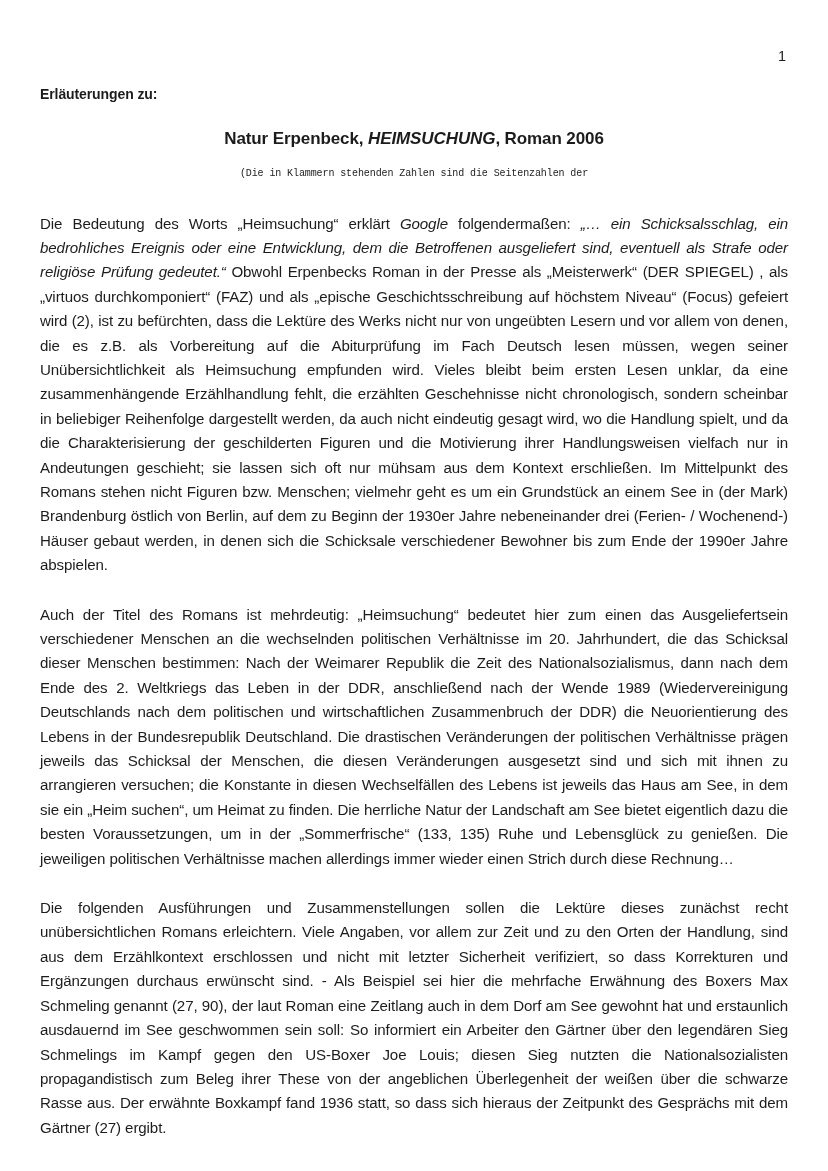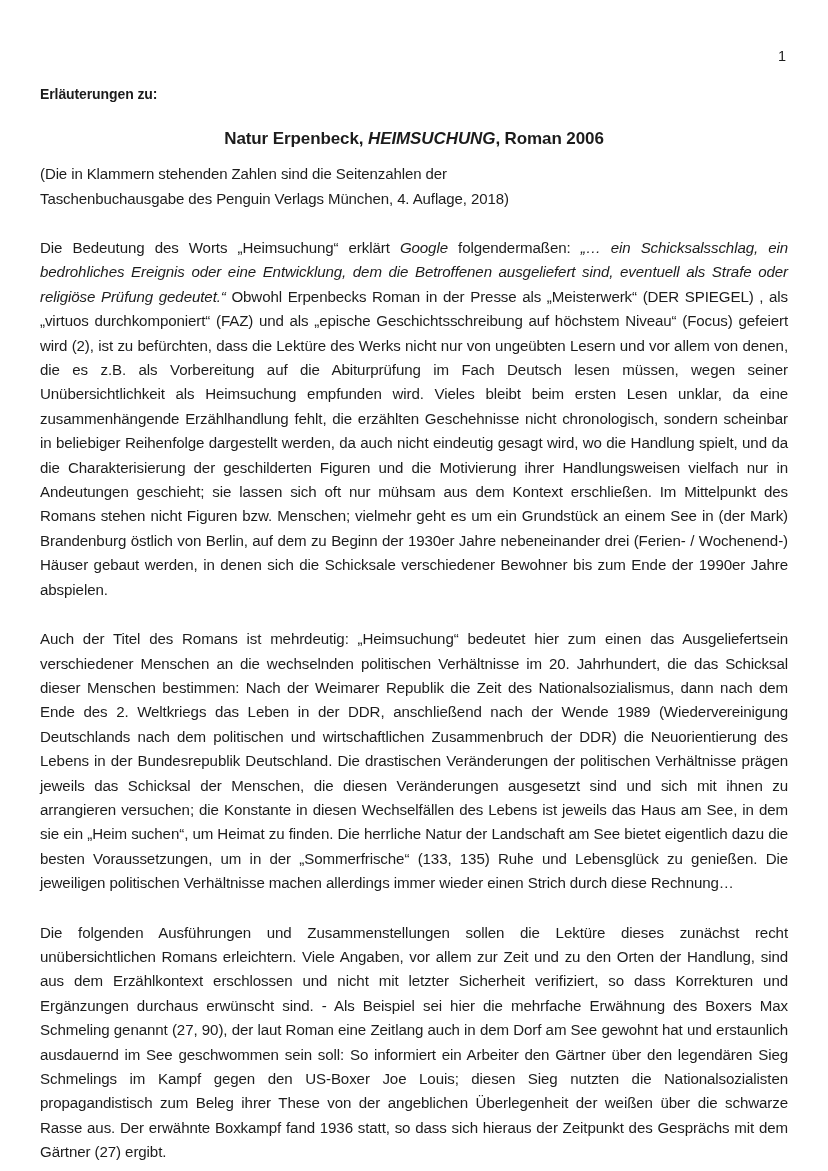--- a/index.html
+++ b/index.html
@@ -31,22 +31,24 @@
     font-size: 14px;
     font-weight: bold;
   }
   .doc-title {
     margin: 27px 0 0 0;
     text-align: center;
     font-size: 17px;
     font-weight: bold;
   }
   .subtitle-line {
-    font-size: 15px;
+    text-align: center;
+    font-size: 10px;
     line-height: 24.5px;
+    font-family: Liberation Mono, monospace;
   }
   .subtitle-line.first {
     margin-top: 13px;
   }
   .body-para {
     margin: 25px 0 0 0;
     font-size: 15.1px;
     line-height: 24.4px;
     text-align: justify;
     hyphens: auto;
@@ -60,21 +62,20 @@
 <div class="page">
 
   <div class="page-number">1</div>
 
   <div class="intro-heading">Erläuterungen zu:</div>
 
   <div class="doc-title"><span>Natur Erpenbeck, </span><span class="run-italic">HEIMSUCHUNG</span><span>, Roman 2006</span></div>
 
   <div class="subtitle-line first">(Die in Klammern stehenden Zahlen sind die Seitenzahlen der</div>
 
-  <div class="subtitle-line">Taschenbuchausgabe des Penguin Verlags München, 4. Auflage, 2018)</div>
 
   <p class="body-para"><span>Die Bedeutung des Worts „Heimsuchung“ erklärt </span><span class="run-italic">Google</span><span> folgendermaßen: </span><span class="run-italic">„… ein Schicksalsschlag, ein bedrohliches Ereignis oder eine Entwicklung, dem die Betroffenen ausgeliefert sind, eventuell als Strafe oder religiöse Prüfung gedeutet.“</span><span> Obwohl Erpenbecks Roman in der Presse als „Meisterwerk“ (DER SPIEGEL) , als „virtuos durchkomponiert“ (FAZ) und als „epische Geschichtsschreibung auf höchstem Niveau“ (Focus) gefeiert wird (2), ist zu befürchten, dass die Lektüre des Werks nicht nur von ungeübten Lesern und vor allem von denen, die es z.B. als Vorbereitung auf die Abiturprüfung im Fach Deutsch lesen müssen, wegen seiner Unübersichtlichkeit als Heimsuchung empfunden wird. Vieles bleibt beim ersten Lesen unklar, da eine zusammenhängende Erzählhandlung fehlt, die erzählten Geschehnisse nicht chronologisch, sondern scheinbar in beliebiger Reihenfolge dargestellt werden, da auch nicht eindeutig gesagt wird, wo die Handlung spielt, und da die Charakterisierung der geschilderten Figuren und die Motivierung ihrer Handlungsweisen vielfach nur in Andeutungen geschieht; sie lassen sich oft nur mühsam aus dem Kontext erschließen. Im Mittelpunkt des Romans stehen nicht Figuren bzw. Menschen; vielmehr geht es um ein Grundstück an einem See in (der Mark) Brandenburg östlich von Berlin, auf dem zu Beginn der 1930er Jahre nebeneinander drei (Ferien- / Wochenend-) Häuser gebaut werden, in denen sich die Schicksale verschiedener Bewohner bis zum Ende der 1990er Jahre abspielen.</span></p>
 
   <p class="body-para"><span>Auch der Titel des Romans ist mehrdeutig: „Heimsuchung“ bedeutet hier zum einen das Ausgeliefertsein verschiedener Menschen an die wechselnden politischen Verhältnisse im 20. Jahrhundert, die das Schicksal dieser Menschen bestimmen: Nach der Weimarer Republik die Zeit des Nationalsozialismus, dann nach dem Ende des 2. Weltkriegs das Leben in der DDR, anschließend nach der Wende 1989 (Wiedervereinigung Deutschlands nach dem politischen und wirtschaftlichen Zusammenbruch der DDR) die Neuorientierung des Lebens in der Bundesrepublik Deutschland. Die drastischen Veränderungen der politischen Verhältnisse prägen jeweils das Schicksal der Menschen, die diesen Veränderungen ausgesetzt sind und sich mit ihnen zu arrangieren versuchen; die Konstante in diesen Wechselfällen des Lebens ist jeweils das Haus am See, in dem sie ein „Heim suchen“, um Heimat zu finden. Die herrliche Natur der Landschaft am See bietet eigentlich dazu die besten Voraussetzungen, um in der „Sommerfrische“ (133, 135) Ruhe und Lebensglück zu genießen. Die jeweiligen politischen Verhältnisse machen allerdings immer wieder einen Strich durch diese Rechnung…</span></p>
 
   <p class="body-para"><span>Die folgenden Ausführungen und Zusammenstellungen sollen die Lektüre dieses zunächst recht unübersichtlichen Romans erleichtern. Viele Angaben, vor allem zur Zeit und zu den Orten der Handlung, sind aus dem Erzählkontext erschlossen und nicht mit letzter Sicherheit verifiziert, so dass Korrekturen und Ergänzungen durchaus erwünscht sind. - Als Beispiel sei hier die mehrfache Erwähnung des Boxers Max Schmeling genannt (27, 90), der laut Roman eine Zeitlang auch in dem Dorf am See gewohnt hat und erstaunlich ausdauernd im See geschwommen sein soll: So informiert ein Arbeiter den Gärtner über den legendären Sieg Schmelings im Kampf gegen den US-Boxer Joe Louis; diesen Sieg nutzten die Nationalsozialisten propagandistisch zum Beleg ihrer These von der angeblichen Überlegenheit der weißen über die schwarze Rasse aus. Der erwähnte Boxkampf fand 1936 statt, so dass sich hieraus der Zeitpunkt des Gesprächs mit dem Gärtner (27) ergibt.</span></p>
 
 </div>
 
 </body></html>

